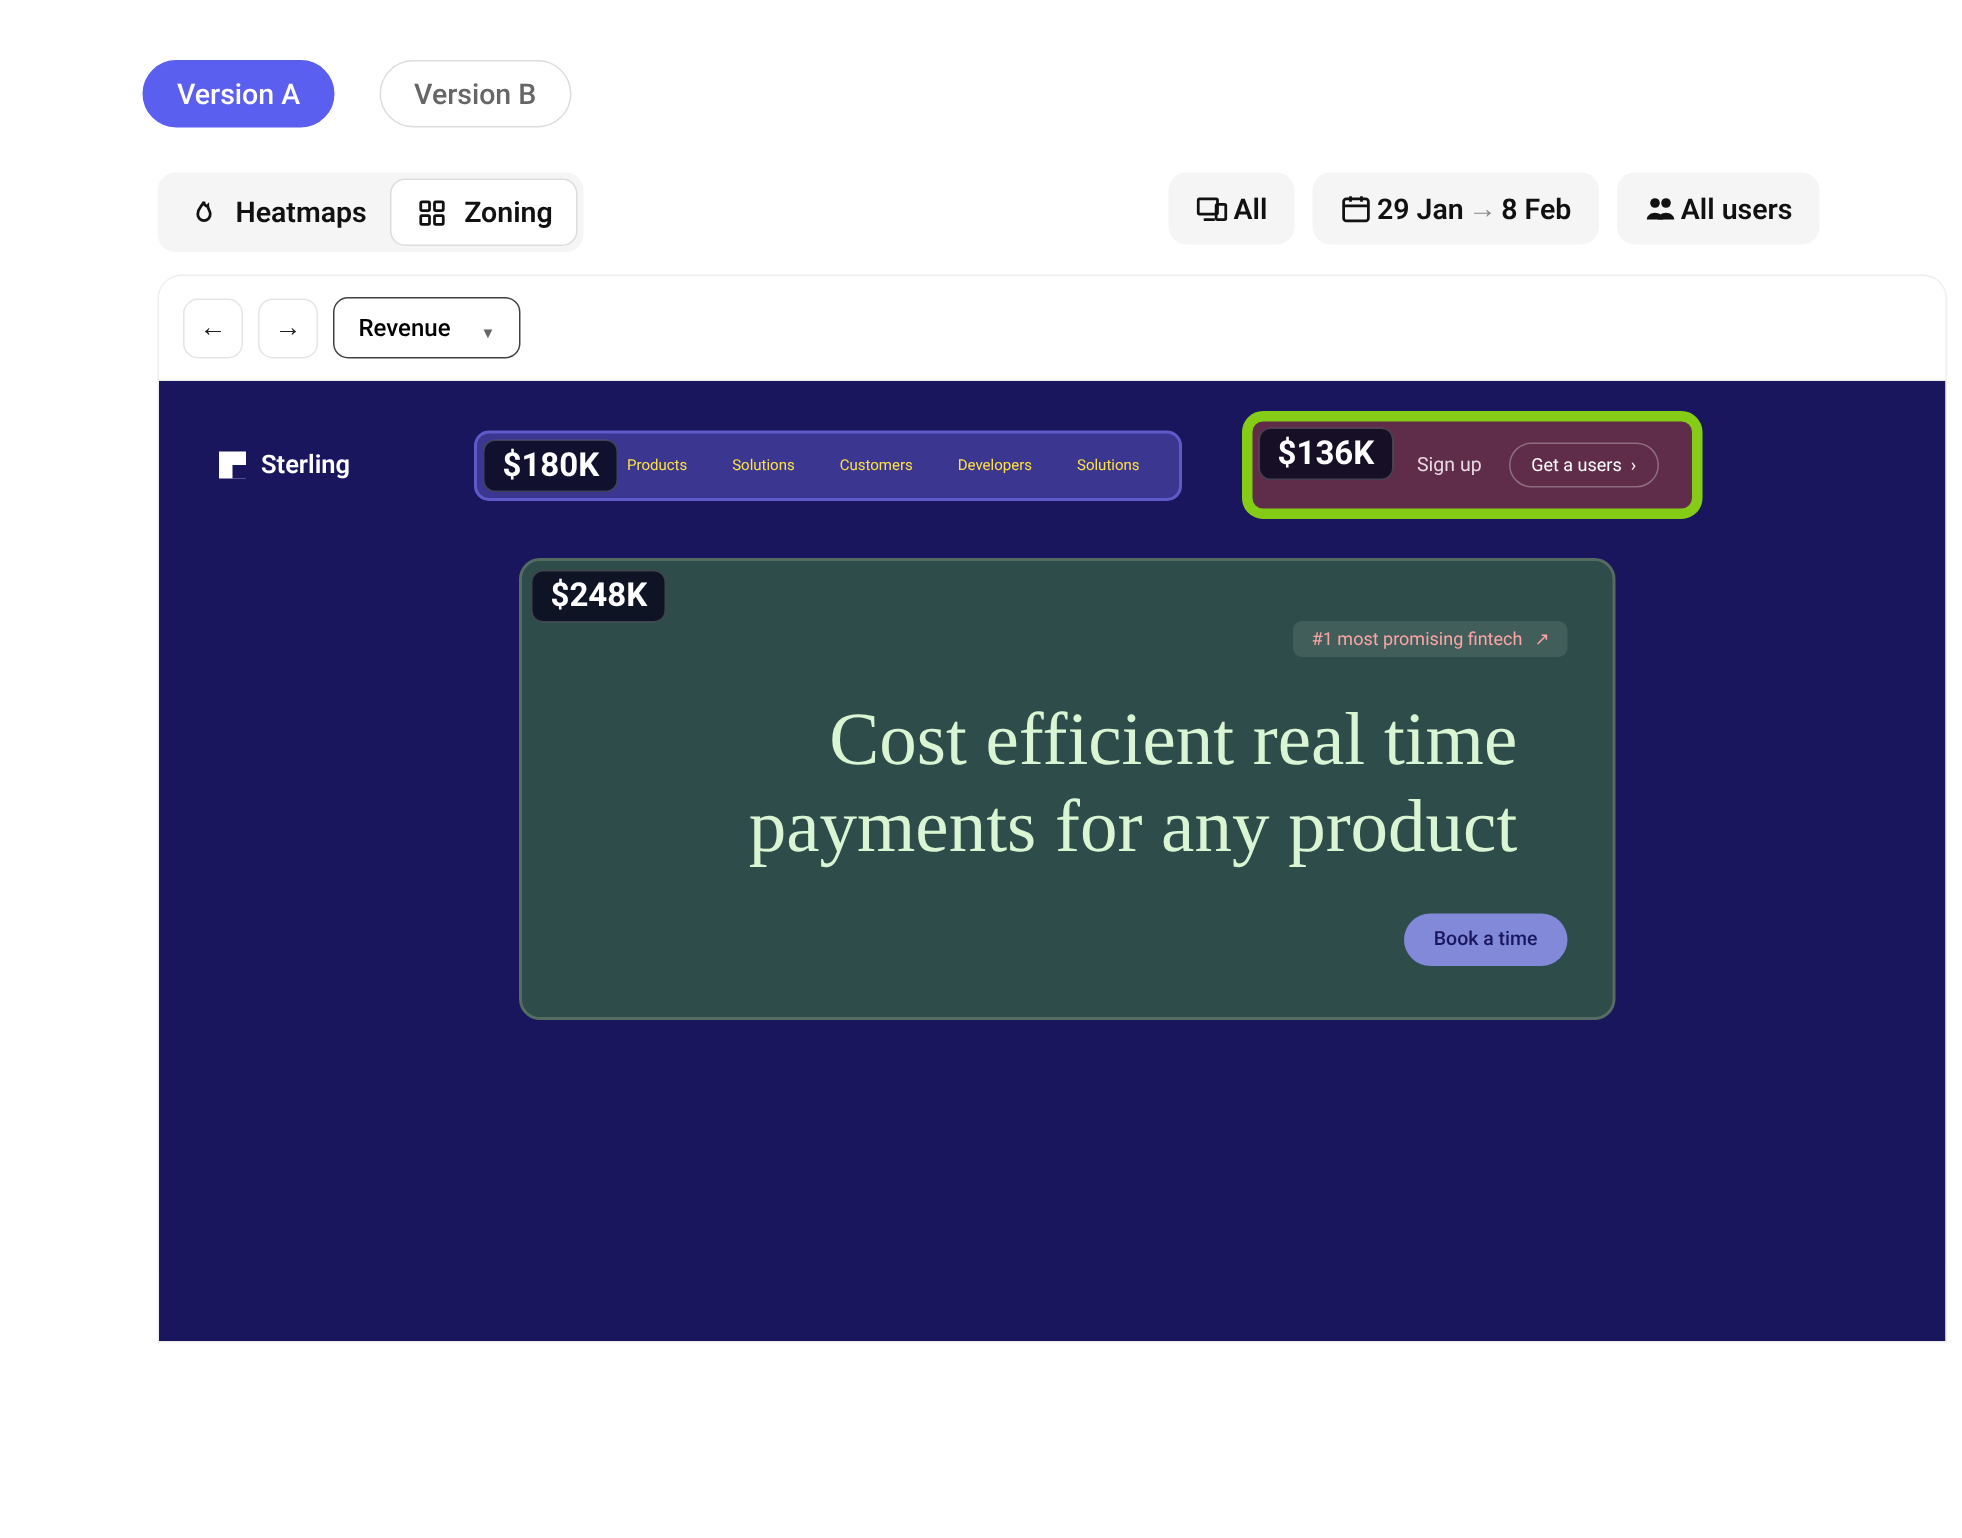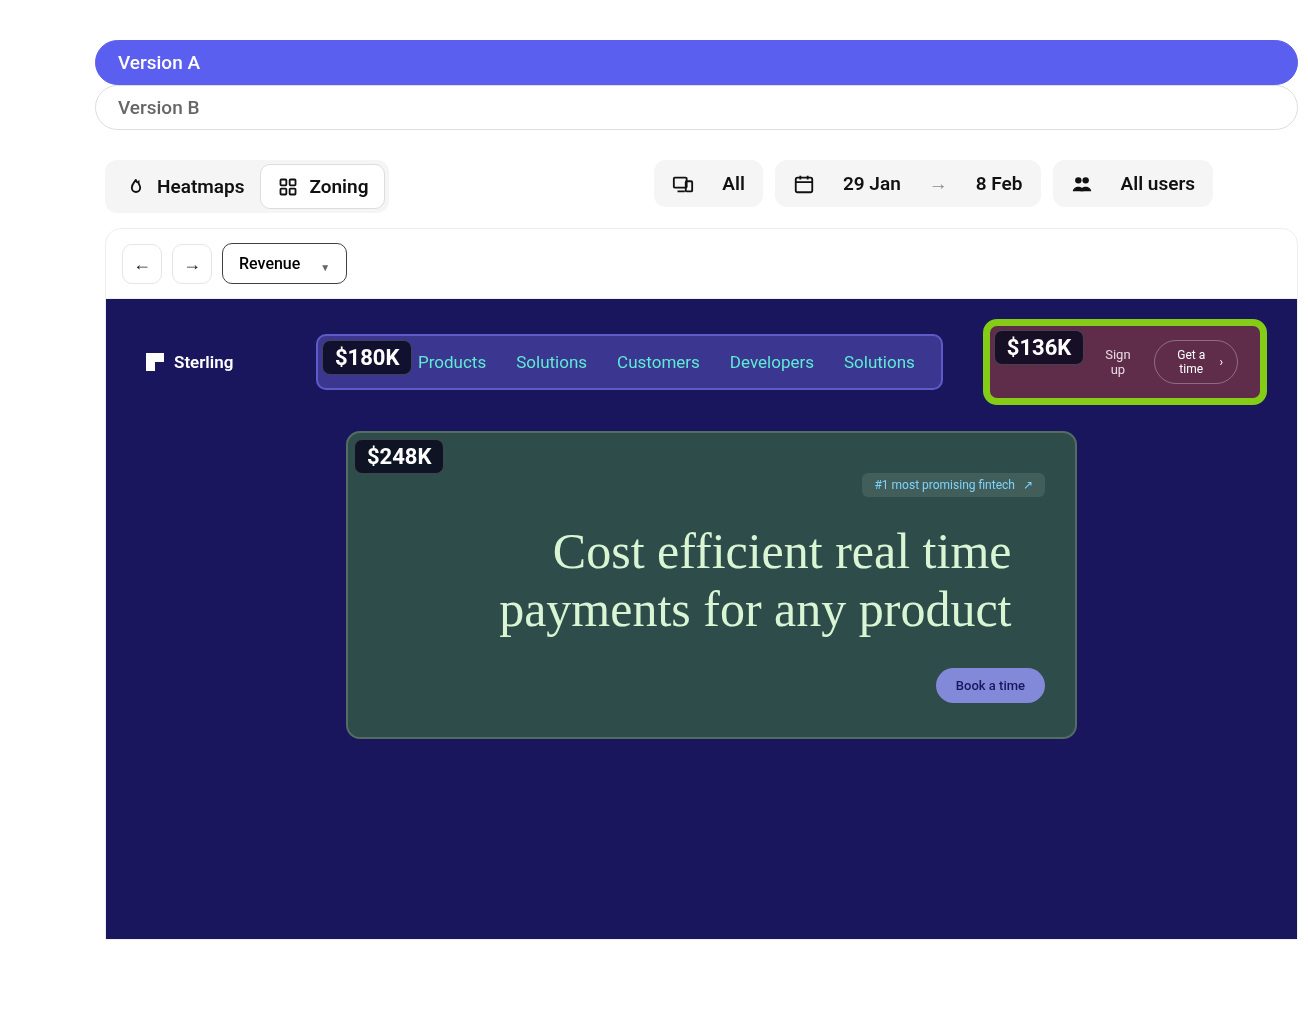--- a/index.html
+++ b/index.html
@@ -13,23 +13,22 @@
     .outer-frame {
       margin: 10px;
       background: #fff;
       border-radius: 20px;
       height: calc(100% - 20px);
       position: relative;
       overflow: hidden;
     }
     .version-tabs {
       display: flex;
-      gap: 0;
+      gap: 30px;
       padding: 30px 0 30px 85px;
-      flex-direction: column;
     }
     .version-tab {
       padding: 10px 22px;
       border-radius: 999px;
       font-size: 19px;
       font-weight: 500;
       cursor: pointer;
       border: 1px solid #ddd;
       background: #fff;
       color: #666;
@@ -68,21 +67,21 @@
       border-radius: 10px;
       cursor: pointer;
     }
     .toolbar-btn.boxed {
       background: #fff;
       border: 1px solid #ddd;
     }
     .toolbar-pill {
       display: flex;
       align-items: center;
-      gap: 28px;
+      gap: 3px;
       padding: 12px 18px;
       background: #f5f5f5;
       border-radius: 12px;
       font-size: 19px;
       font-weight: 600;
       color: #111;
       cursor: pointer;
     }
     .pill-arrow { color: #888; }
     .icon {
@@ -195,22 +194,22 @@
       padding: 4px 12px;
       border-radius: 8px;
       border: 1px solid rgba(255,255,255,0.2);
     }
     .main-nav {
       display: flex;
       gap: 30px;
       padding: 16px 26px 16px 100px;
     }
     .main-nav a {
-      color: #5eead4;
-      font-size: 17px;
+      color: #fde047;
+      font-size: 10px;
       text-decoration: none;
     }
     .cta-row {
       display: flex;
       align-items: center;
       gap: 18px;
       padding: 14px 22px 14px 110px;
       text-align: center;
     }
     .signup-link {
@@ -235,21 +234,21 @@
       background: #2d4c4a;
       padding: 30px 30px 34px 30px;
       text-align: right;
     }
     .hero-zone .zone-label { top: 6px; left: 6px; }
     .fintech-badge {
       display: inline-flex;
       align-items: center;
       gap: 8px;
       background: rgba(180,200,190,0.15);
-      color: #7dd3fc;
+      color: #fca5a5;
       font-size: 12px;
       padding: 5px 12px;
       border-radius: 6px;
       margin-bottom: 20px;
       margin-top: 10px;
     }
     .hero-title {
       font-family: Georgia, serif;
       font-size: 50px;
       line-height: 1.15;
@@ -369,21 +368,21 @@
             <a>Developers</a>
             <a>Solutions</a>
           </div>
         </div>
 
         <div class="zone-wrap-cta">
           <div class="zone-label">$136K</div>
           <div class="cta-row">
             <span class="signup-link">Sign up</span>
             <div class="demo-btn">
-              <span>Get a time</span>
+              <span>Get a users</span>
               <span>›</span>
             </div>
           </div>
         </div>
       </div>
 
       <div class="hero-zone">
         <div class="zone-label">$248K</div>
         <div class="fintech-badge">
           <span>#1 most promising fintech</span>

